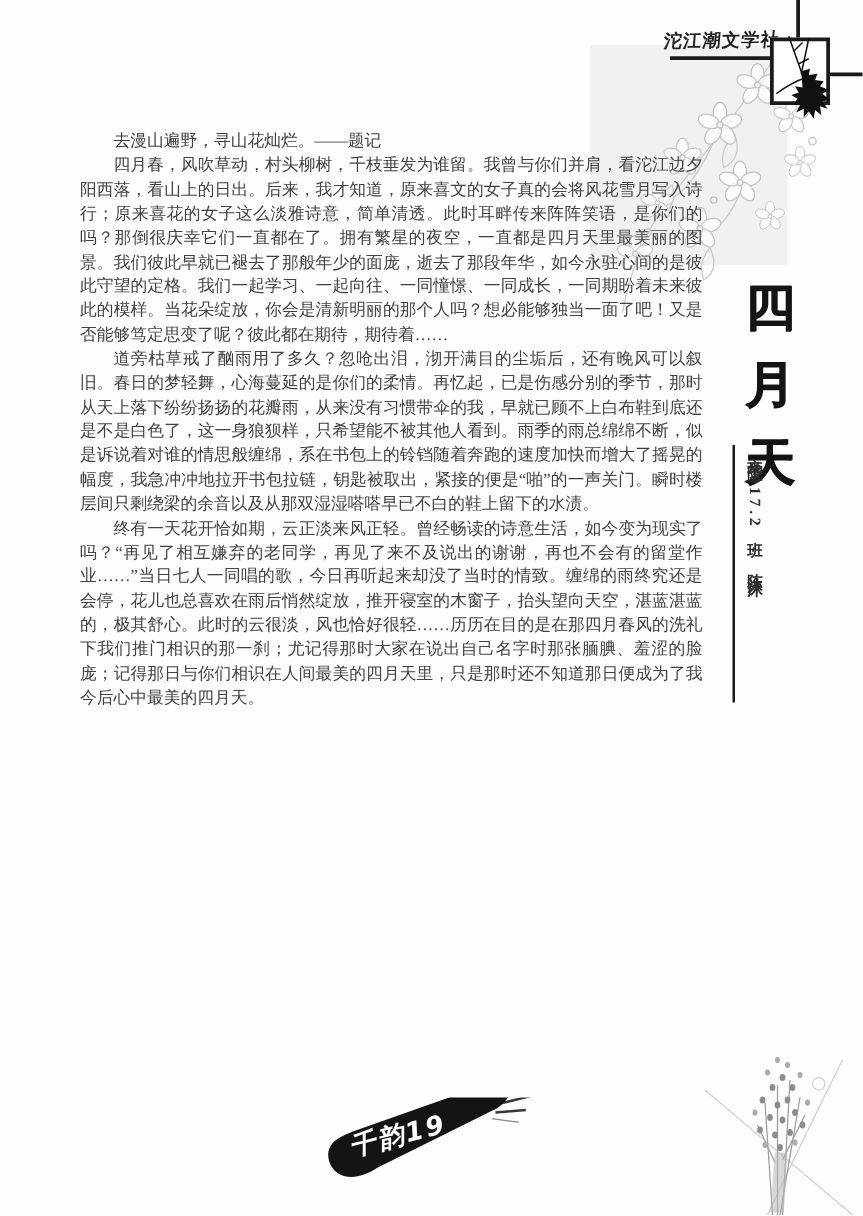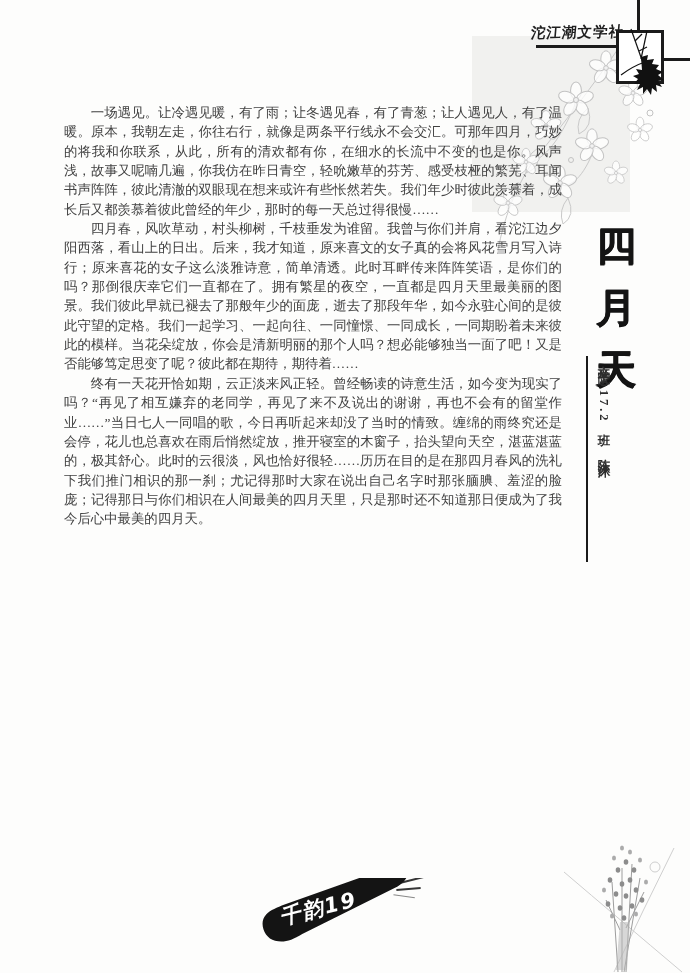--- a/index.html
+++ b/index.html
@@ -105,22 +105,23 @@
       <path d="M28,-2 L22,26"></path>
       <path d="M2,42 Q14,33 26,29"></path>
       <path d="M16,8 l7,-7"></path>
       <path d="M20,18 l8,-4"></path>
     </g>
     <path fill="#111111" d="M22,24 l7,-2 -1,5 7,-1 -2,5 7,1 -3,4 7,3 -5,3 6,5 -6,1 4,6 -6,-2 1,7 -5,-4 -1,7 -4,-6 -4,5 0,-7 -6,3 3,-6 -6,0 4,-5 -5,-3 6,-2 -3,-5 6,1 z"></path>
   </svg>
 </div>
 
 <div class="article">
-  <p>一场遇见。让冷遇见暖，有了雨；让冬遇见春，有了青葱；让人遇见人，有了温暖。原本，我朝左走，你往右行，就像是两条平行线永不会交汇。可那年四月，巧妙的将我和你联系，从此，所有的清欢都有你，在细水的长流中不变的也是你。风声浅，故事又呢喃几遍，你我仿在昨日青空，轻吮嫩草的芬芳、感受枝桠的繁芜、耳闻书声阵阵，彼此清澈的双眼现在想来或许有些怅然若失。我们年少时彼此羡慕着，成长后又都羡慕着彼此曾经的年少，那时的每一天总过得很慢……</p>
+  <p>去漫山遍野，寻山花灿烂。——题记</p>
   <p>四月春，风吹草动，村头柳树，千枝垂发为谁留。我曾与你们并肩，看沱江边夕阳西落，看山上的日出。后来，我才知道，原来喜文的女子真的会将风花雪月写入诗行；原来喜花的女子这么淡雅诗意，简单清透。此时耳畔传来阵阵笑语，是你们的吗？那倒很庆幸它们一直都在了。拥有繁星的夜空，一直都是四月天里最美丽的图景。我们彼此早就已褪去了那般年少的面庞，逝去了那段年华，如今永驻心间的是彼此守望的定格。我们一起学习、一起向往、一同憧憬、一同成长，一同期盼着未来彼此的模样。当花朵绽放，你会是清新明丽的那个人吗？想必能够独当一面了吧！又是否能够笃定思变了呢？彼此都在期待，期待着……</p>
+  <p>道旁枯草戒了酗雨用了多久？忽呛出泪，沏开满目的尘垢后，还有晚风可以叙旧。春日的梦轻舞，心海蔓延的是你们的柔情。再忆起，已是伤感分别的季节，那时从天上落下纷纷扬扬的花瓣雨，从来没有习惯带伞的我，早就已顾不上白布鞋到底还是不是白色了，这一身狼狈样，只希望能不被其他人看到。雨季的雨总绵绵不断，似是诉说着对谁的情思般缠绵，系在书包上的铃铛随着奔跑的速度加快而增大了摇晃的幅度，我急冲冲地拉开书包拉链，钥匙被取出，紧接的便是“啪”的一声关门。瞬时楼层间只剩绕梁的余音以及从那双湿湿嗒嗒早已不白的鞋上留下的水渍。</p>
   <p>终有一天花开恰如期，云正淡来风正轻。曾经畅读的诗意生活，如今变为现实了吗？“再见了相互嫌弃的老同学，再见了来不及说出的谢谢，再也不会有的留堂作业……”当日七人一同唱的歌，今日再听起来却没了当时的情致。缠绵的雨终究还是会停，花儿也总喜欢在雨后悄然绽放，推开寝室的木窗子，抬头望向天空，湛蓝湛蓝的，极其舒心。此时的云很淡，风也恰好很轻……历历在目的是在那四月春风的洗礼下我们推门相识的那一刹；尤记得那时大家在说出自己名字时那张腼腆、羞涩的脸庞；记得那日与你们相识在人间最美的四月天里，只是那时还不知道那日便成为了我今后心中最美的四月天。</p>
 
 </div>
 
 <div class="v-title">
   <span>四</span>
   <span>月</span>
   <span>天</span>
 </div>
 

